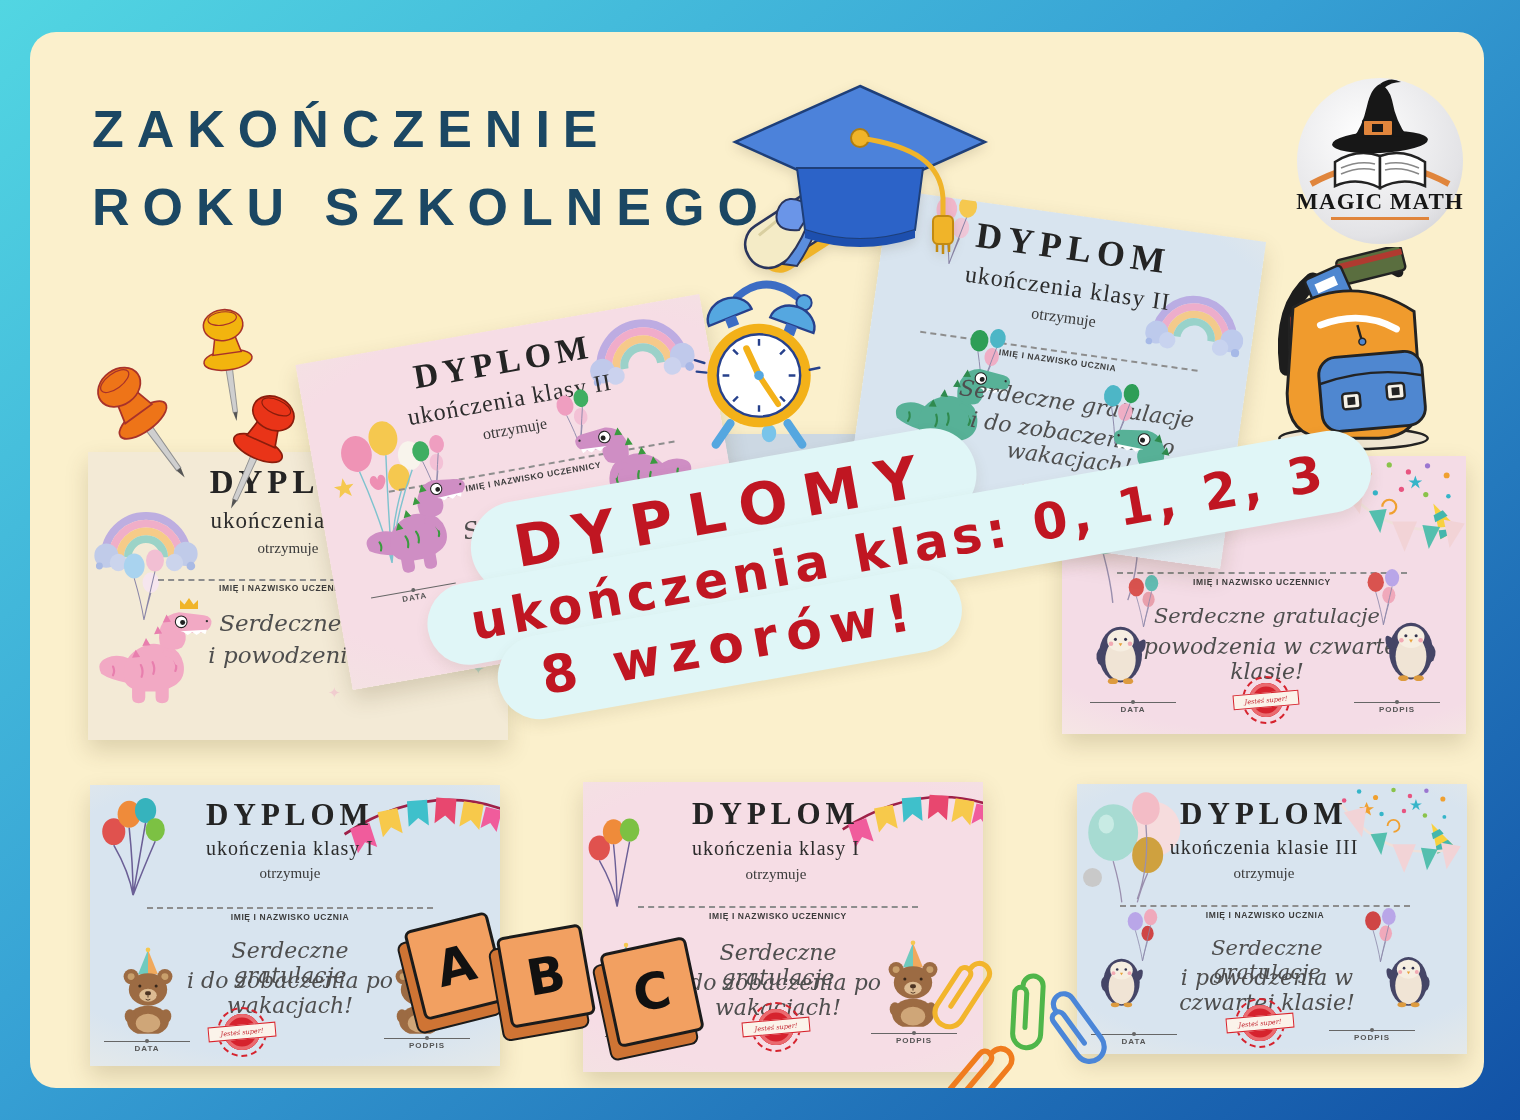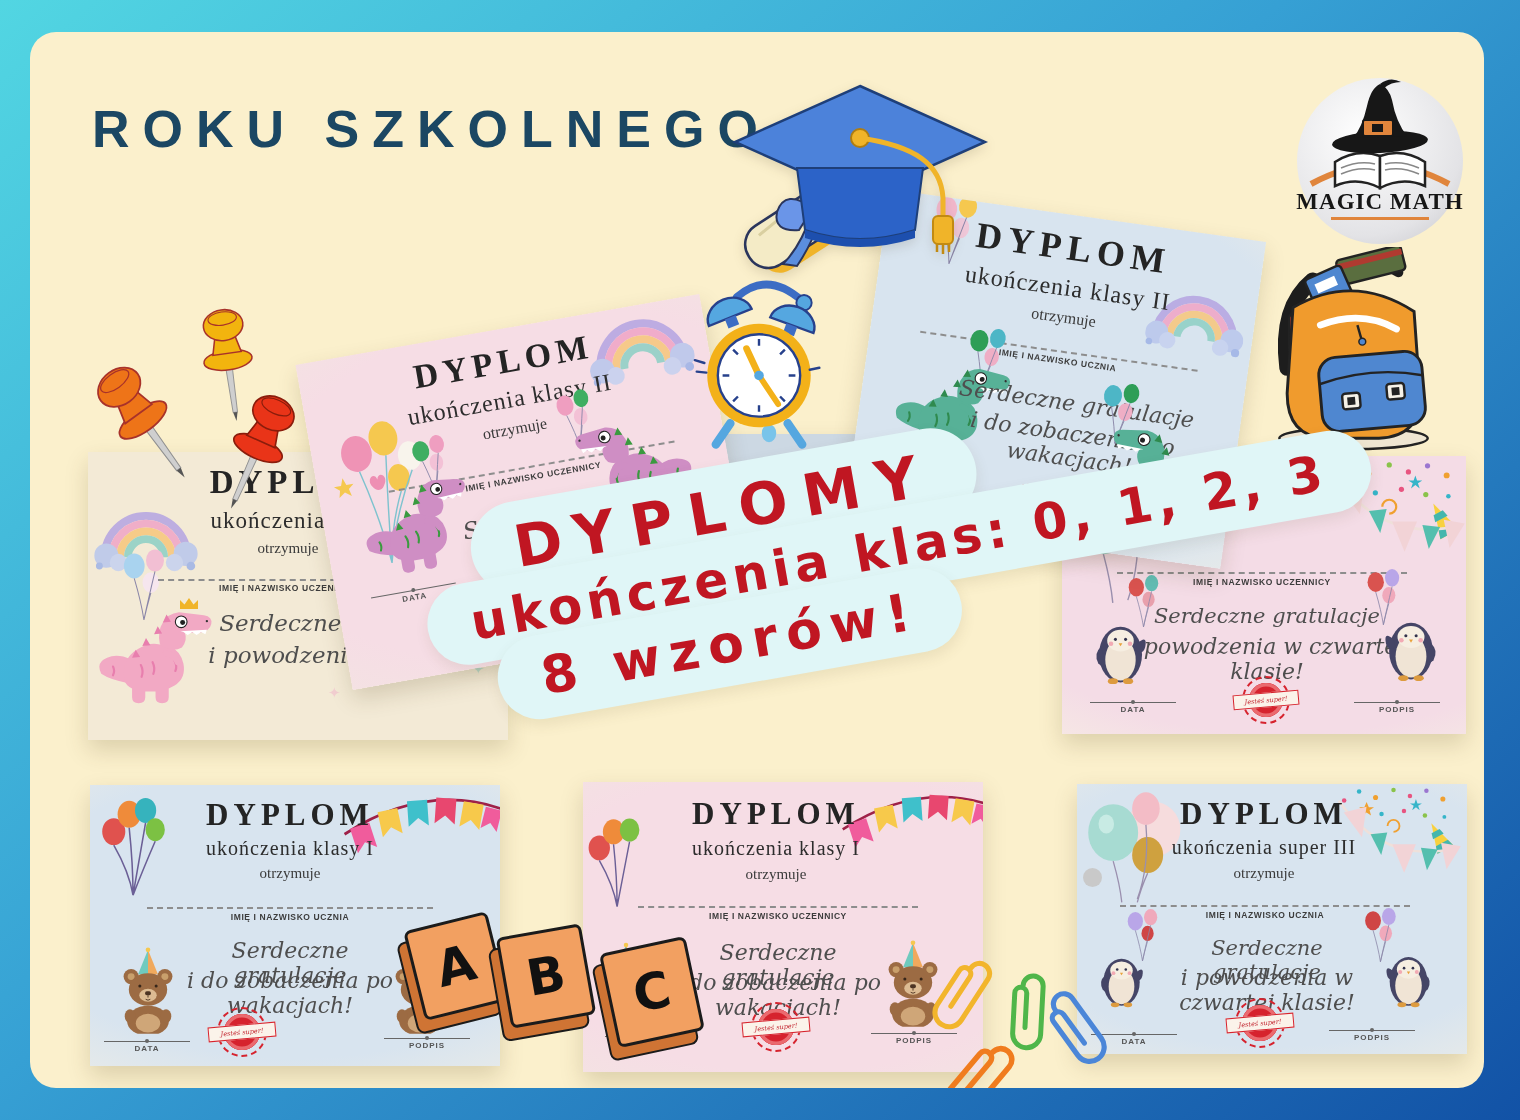--- a/index.html
+++ b/index.html
@@ -377,21 +377,21 @@
         <circle cx="18" cy="108" r="11" fill="#c9c9c9"></circle>
         <path d="M42 89 q8 28 10 48 M80 47 q4 48 -10 86 M82 103 q-8 18 -12 34" stroke="#9a8fae" stroke-width="1.5" fill="none"></path>
       </svg>
       <svg class="deco" viewBox="0 0 160 115" style="left:248px;top:0px;width:140px;height:86px;">
           <use href="#sym-confetti"></use>
         </svg>
       <svg class="deco" viewBox="0 0 155 100" style="left:255px;top:14px;width:130px;height:86px;">
           <use href="#sym-bunt-tri"></use>
         </svg>
       <div class="dt" style="left:57px;top:12px;width:260px;font-size:31px;">DYPLOM</div>
-      <div class="ds" style="left:57px;top:52px;width:260px;font-size:20px;">ukończenia super III</div>
+      <div class="ds" style="left:57px;top:52px;width:260px;font-size:20px;">ukończenia klasie III</div>
       <div class="dr" style="left:57px;top:81px;width:260px;font-size:15px;">otrzymuje</div>
       <div class="dash" style="left:43px;top:121px;width:290px;"></div>
       <div class="nlabel" style="left:83px;top:126px;width:210px;">IMIĘ I NAZWISKO UCZNIA</div>
       <div class="scr" style="left:85px;top:152px;width:210px;font-size:21px;">Serdeczne gratulacje</div>
       <div class="scr" style="left:55px;top:181px;width:270px;font-size:22px;">i powodzenia w czwartej klasie!</div>
       <svg class="deco" viewBox="0 0 90 110" style="left:44px;top:124px;width:46px;height:56px;--b1:#b9a6e8;--b2:#f0a9bb;--b3:#cf4545;">
           <use href="#sym-balloons3"></use>
         </svg>
       <svg class="deco" viewBox="0 0 90 112" style="left:20px;top:164px;width:49px;height:60px;">
           <use href="#sym-penguin"></use>
@@ -490,20 +490,21 @@
       <div class="badge" style="left:158px;top:272px;width:50px;height:50px;">
         <div class="outer"></div>
           <div class="inner"></div>
         <div class="ribbon">
             <span>Jesteś super!</span>
           </div>
       </div>
     </div>
 
     <div class="main-title">
+      <div>ZAKOŃCZENIE</div>
       <div>ROKU SZKOLNEGO.</div>
     </div>
 
     <svg class="logo" viewBox="0 0 170 170">
       <defs>
         <radialGradient id="lg" cx="40%" cy="35%" r="75%">
           <stop offset="0%" stop-color="#ffffff"></stop>
             <stop offset="80%" stop-color="#e3e3e6"></stop>
             <stop offset="100%" stop-color="#d2d2d6"></stop>
         </radialGradient>

